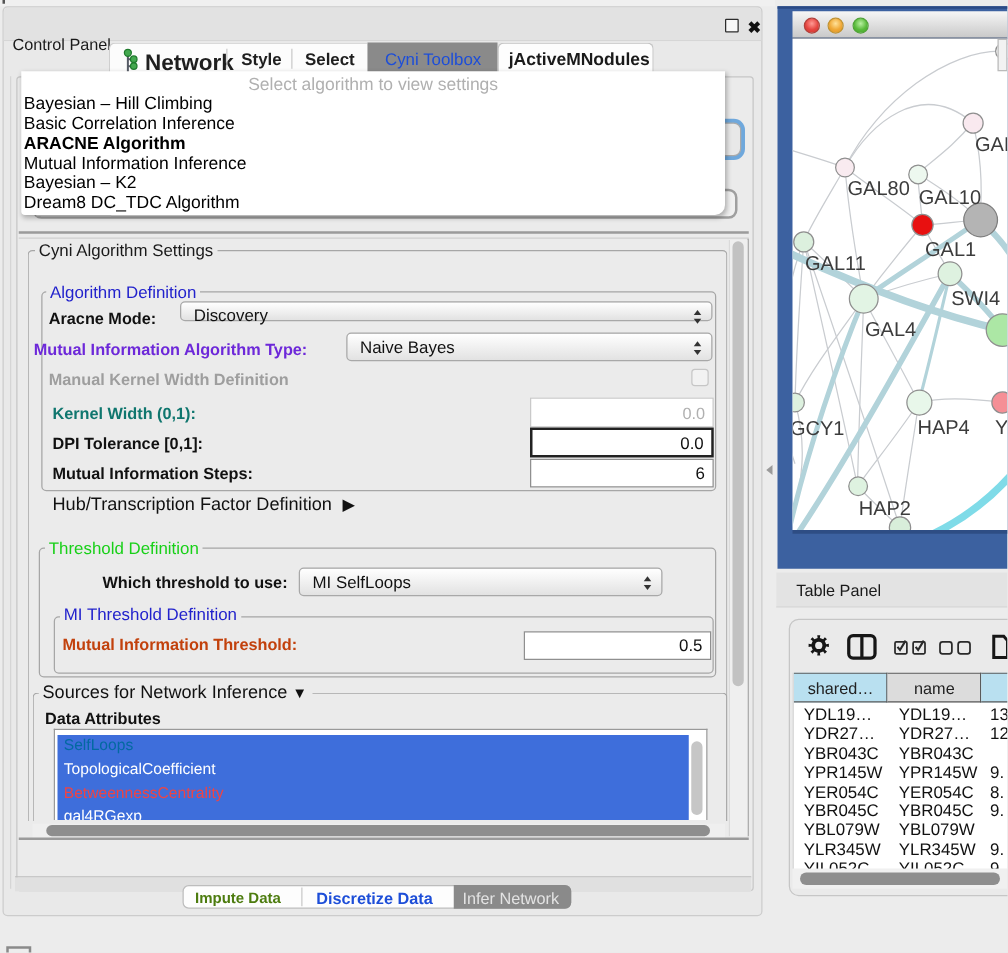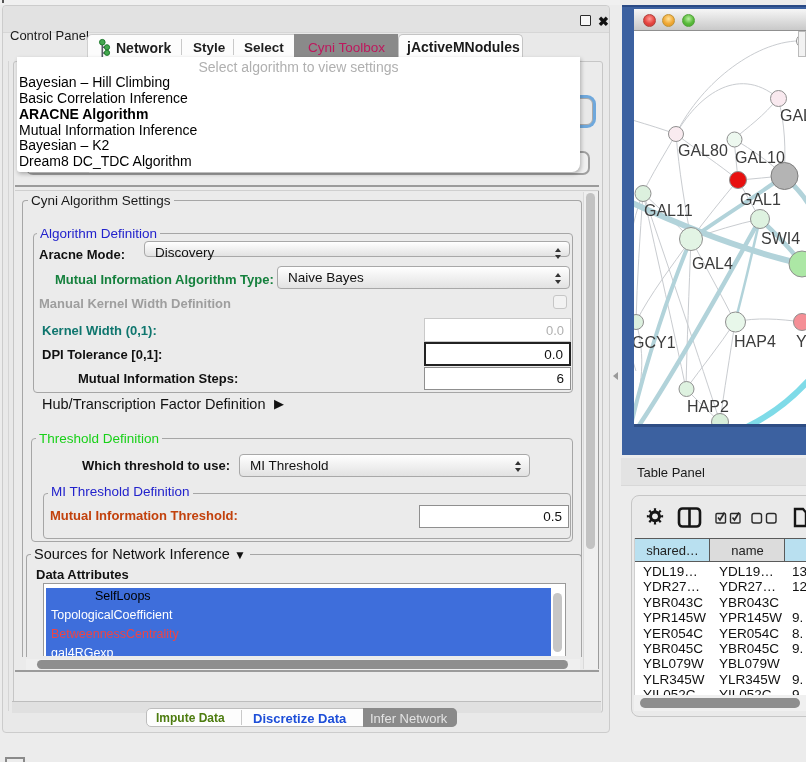--- a/index.html
+++ b/index.html
@@ -23,27 +23,27 @@
     <div class="abs" style="left:595px;top:8px;font-size:13px;font-weight:bold;color:#111;">✖</div>
 
     <div class="abs" style="left:84px;top:28px;width:207px;height:25px;background:#fcfcfc;border:1px solid #cfcfcf;border-bottom:none;border-right:none;border-radius:5px 0 0 0;"></div>
 
     <svg class="abs" style="left:94px;top:31px;" width="14" height="22" viewBox="0 0 14 22">
       <path d="M5.3 7 L5.3 21 M5.3 10.3 L9.5 10.3 M5.3 16 L9.5 16" stroke="#565b66" stroke-width="1.6" fill="none"></path>
       <circle cx="5.3" cy="5.2" r="2.8" fill="#43a84f" stroke="#1f7a2d" stroke-width="1"></circle>
       <circle cx="10" cy="10.3" r="2.6" fill="#43a84f" stroke="#1f7a2d" stroke-width="1"></circle>
       <circle cx="10" cy="15.8" r="2.6" fill="#43a84f" stroke="#1f7a2d" stroke-width="1"></circle>
     </svg>
-    <div class="abs b" style="left:113px;top:34px;font-size:14px;color:#1f1f1f;">Network</div>
+    <div class="abs b" style="left:113px;top:34px;font-size:18px;color:#1f1f1f;">Network</div>
     <div class="abs" style="left:178px;top:33px;width:1px;height:16px;background:#c9c9c9;"></div>
     <div class="abs b" style="left:190px;top:34px;font-size:13.5px;color:#1f1f1f;">Style</div>
     <div class="abs" style="left:230px;top:33px;width:1px;height:16px;background:#c9c9c9;"></div>
     <div class="abs b" style="left:241px;top:34px;font-size:13.5px;color:#1f1f1f;">Select</div>
     <div class="abs" style="left:291px;top:28px;width:104px;height:25px;background:#8a8a8a;"></div>
-    <div class="abs" style="left:305px;top:34px;font-size:13.5px;color:#be185d;">Cyni Toolbox</div>
+    <div class="abs" style="left:305px;top:34px;font-size:13.5px;color:#1d4ed8;">Cyni Toolbox</div>
     <div class="abs" style="left:395px;top:28px;width:125px;height:25px;background:#fdfdfd;border:1px solid #c4c4c4;border-bottom:none;border-radius:5px 5px 0 0;"></div>
     <div class="abs b" style="left:404px;top:33px;font-size:14px;color:#1a1a1a;">jActiveMNodules</div>
 
     <div class="abs" style="left:10px;top:55px;width:590px;height:652px;background:#ebebeb;border:1px solid #c6c6c6;border-radius:3px;"></div>
     <div class="abs" style="left:5px;top:55px;width:1px;height:650px;background:#d5d5d5;"></div>
 
     <div class="abs" style="left:12px;top:57px;width:583px;height:128px;background:#ebebeb;"></div>
 
     <div class="abs" style="left:23px;top:92px;width:567px;height:27px;border-radius:6px;background:#e8e8e8;border:1px solid #aaa;box-shadow:0 0 0 3px #6fa8dc;"></div>
 
@@ -62,59 +62,59 @@
 
     <div class="abs" style="left:30px;top:227px;width:540px;height:160px;border:1px solid #a6a6a6;border-radius:4px;"></div>
     <div class="abs" style="left:34px;top:220px;background:#ebebeb;padding:0 3px;font-size:13.5px;color:#2222cc;">Algorithm Definition</div>
 
     <div class="abs b" style="left:36px;top:241px;font-size:13px;color:#111;">Aracne Mode:</div>
     <div class="abs combo" style="left:141px;top:235px;width:426px;height:16px;">
         <span class="ctxt">Discovery</span>
         <span class="up"></span>
         <span class="dn"></span>
       </div>
-    <div class="abs b" style="left:52px;top:266px;font-size:13px;color:#15803d;">Mutual Information Algorithm Type:</div>
+    <div class="abs b" style="left:24px;top:266px;font-size:13px;color:#6d28d9;">Mutual Information Algorithm Type:</div>
     <div class="abs combo" style="left:274px;top:260px;width:293px;height:23px;">
         <span class="ctxt">Naive Bayes</span>
         <span class="up"></span>
         <span class="dn"></span>
       </div>
     <div class="abs b" style="left:36px;top:290px;font-size:13px;color:#9e9e9e;">Manual Kernel Width Definition</div>
     <div class="abs" style="left:550px;top:289px;width:14px;height:14px;border:1px solid #c6c6c6;border-radius:3px;background:#f2f2f2;"></div>
     <div class="abs b" style="left:39px;top:317px;font-size:13px;color:#0f766e;">Kernel Width (0,1):</div>
     <div class="abs" style="left:421px;top:312px;width:147px;height:24px;background:#fff;border:1px solid #c9c9c9;font-size:13px;color:#b0b0b0;text-align:right;padding:4px 6px 0 0;">0.0</div>
     <div class="abs b" style="left:39px;top:341px;font-size:13px;color:#111;">DPI Tolerance [0,1]:</div>
     <div class="abs" style="left:421px;top:336px;width:147px;height:24px;background:#fff;border:2px solid #222;font-size:13.5px;color:#111;text-align:right;padding:3px 6px 0 0;">0.0</div>
-    <div class="abs b" style="left:39px;top:365px;font-size:13px;color:#111;margin-left:36px;">Mutual Information Steps:</div>
+    <div class="abs b" style="left:39px;top:365px;font-size:13px;color:#111;">Mutual Information Steps:</div>
     <div class="abs" style="left:421px;top:361px;width:147px;height:23px;background:#fff;border:1px solid #8f8f8f;font-size:13.5px;color:#111;text-align:right;padding:3px 6px 0 0;">6</div>
 
     <div class="abs" style="left:39px;top:390px;font-size:14.5px;color:#111;">Hub/Transcription Factor Definition</div>
     <div class="abs" style="left:271px;top:390px;font-size:13px;color:#111;">▶</div>
 
     <div class="abs" style="left:28px;top:432px;width:542px;height:104px;border:1px solid #a6a6a6;border-radius:4px;"></div>
     <div class="abs" style="left:33px;top:425px;background:#ebebeb;padding:0 3px;font-size:13.5px;color:#18d018;">Threshold Definition</div>
     <div class="abs b" style="left:79px;top:452px;font-size:13px;color:#111;">Which threshold to use:</div>
     <div class="abs combo" style="left:236px;top:448px;width:291px;height:23px;">
-        <span class="ctxt">MI Threshold</span>
+        <span class="ctxt">MI SelfLoops</span>
         <span class="up"></span>
         <span class="dn"></span>
       </div>
 
     <div class="abs" style="left:40px;top:487px;width:528px;height:46px;border:1px solid #a6a6a6;border-radius:4px;"></div>
     <div class="abs" style="left:45px;top:478px;background:#ebebeb;padding:0 3px;font-size:13.5px;color:#2222cc;">MI Threshold Definition</div>
     <div class="abs b" style="left:47px;top:502px;font-size:13px;color:#c2410c;">Mutual Information Threshold:</div>
     <div class="abs" style="left:416px;top:499px;width:150px;height:23px;background:#fff;border:1px solid #8f8f8f;font-size:13.5px;color:#111;text-align:right;padding:3px 6px 0 0;">0.5</div>
 
     <div class="abs" style="left:23px;top:548px;width:556px;height:103px;border:1px solid #a6a6a6;border-bottom:none;border-radius:4px 4px 0 0;"></div>
     <div class="abs" style="left:28px;top:540px;background:#ebebeb;padding:0 4px 0 3px;font-size:14.5px;color:#111;">Sources for Network Inference&nbsp;<span style="font-size:12px;">▼</span></div>
     <div class="abs b" style="left:33px;top:561px;font-size:13px;color:#111;">Data Attributes</div>
 
     <div class="abs" style="left:40px;top:577px;width:523px;height:73px;background:#fff;border:1px solid #999;border-bottom:none;overflow:hidden;">
       <div style="position:absolute;left:2px;top:4px;width:505px;height:75px;background:#3e6edb;"></div>
-      <div style="position:absolute;left:7px;top:5px;font-size:12.5px;color:#000000;margin-left:44px;">SelfLoops</div>
+      <div style="position:absolute;left:7px;top:5px;font-size:12.5px;color:#0369a1;">SelfLoops</div>
       <div style="position:absolute;left:7px;top:24px;font-size:12.5px;color:#fff;">TopologicalCoefficient</div>
       <div style="position:absolute;left:7px;top:43px;font-size:12.5px;color:#ef4444;">BetweennessCentrality</div>
       <div style="position:absolute;left:7px;top:62px;font-size:12.5px;color:#fff;">gal4RGexp</div>
       <div style="position:absolute;left:509px;top:9px;width:9px;height:59px;background:#c6c6c6;border-radius:5px;"></div>
     </div>
 
     <div class="abs" style="left:23px;top:653px;width:554px;height:12px;background:#efefef;"></div>
     <div class="abs" style="left:34px;top:654px;width:531px;height:9px;background:#8e8e8e;border-radius:5px;"></div>
     <div class="abs" style="left:12px;top:664px;width:584px;height:2px;background:#9b9b9b;"></div>
 

